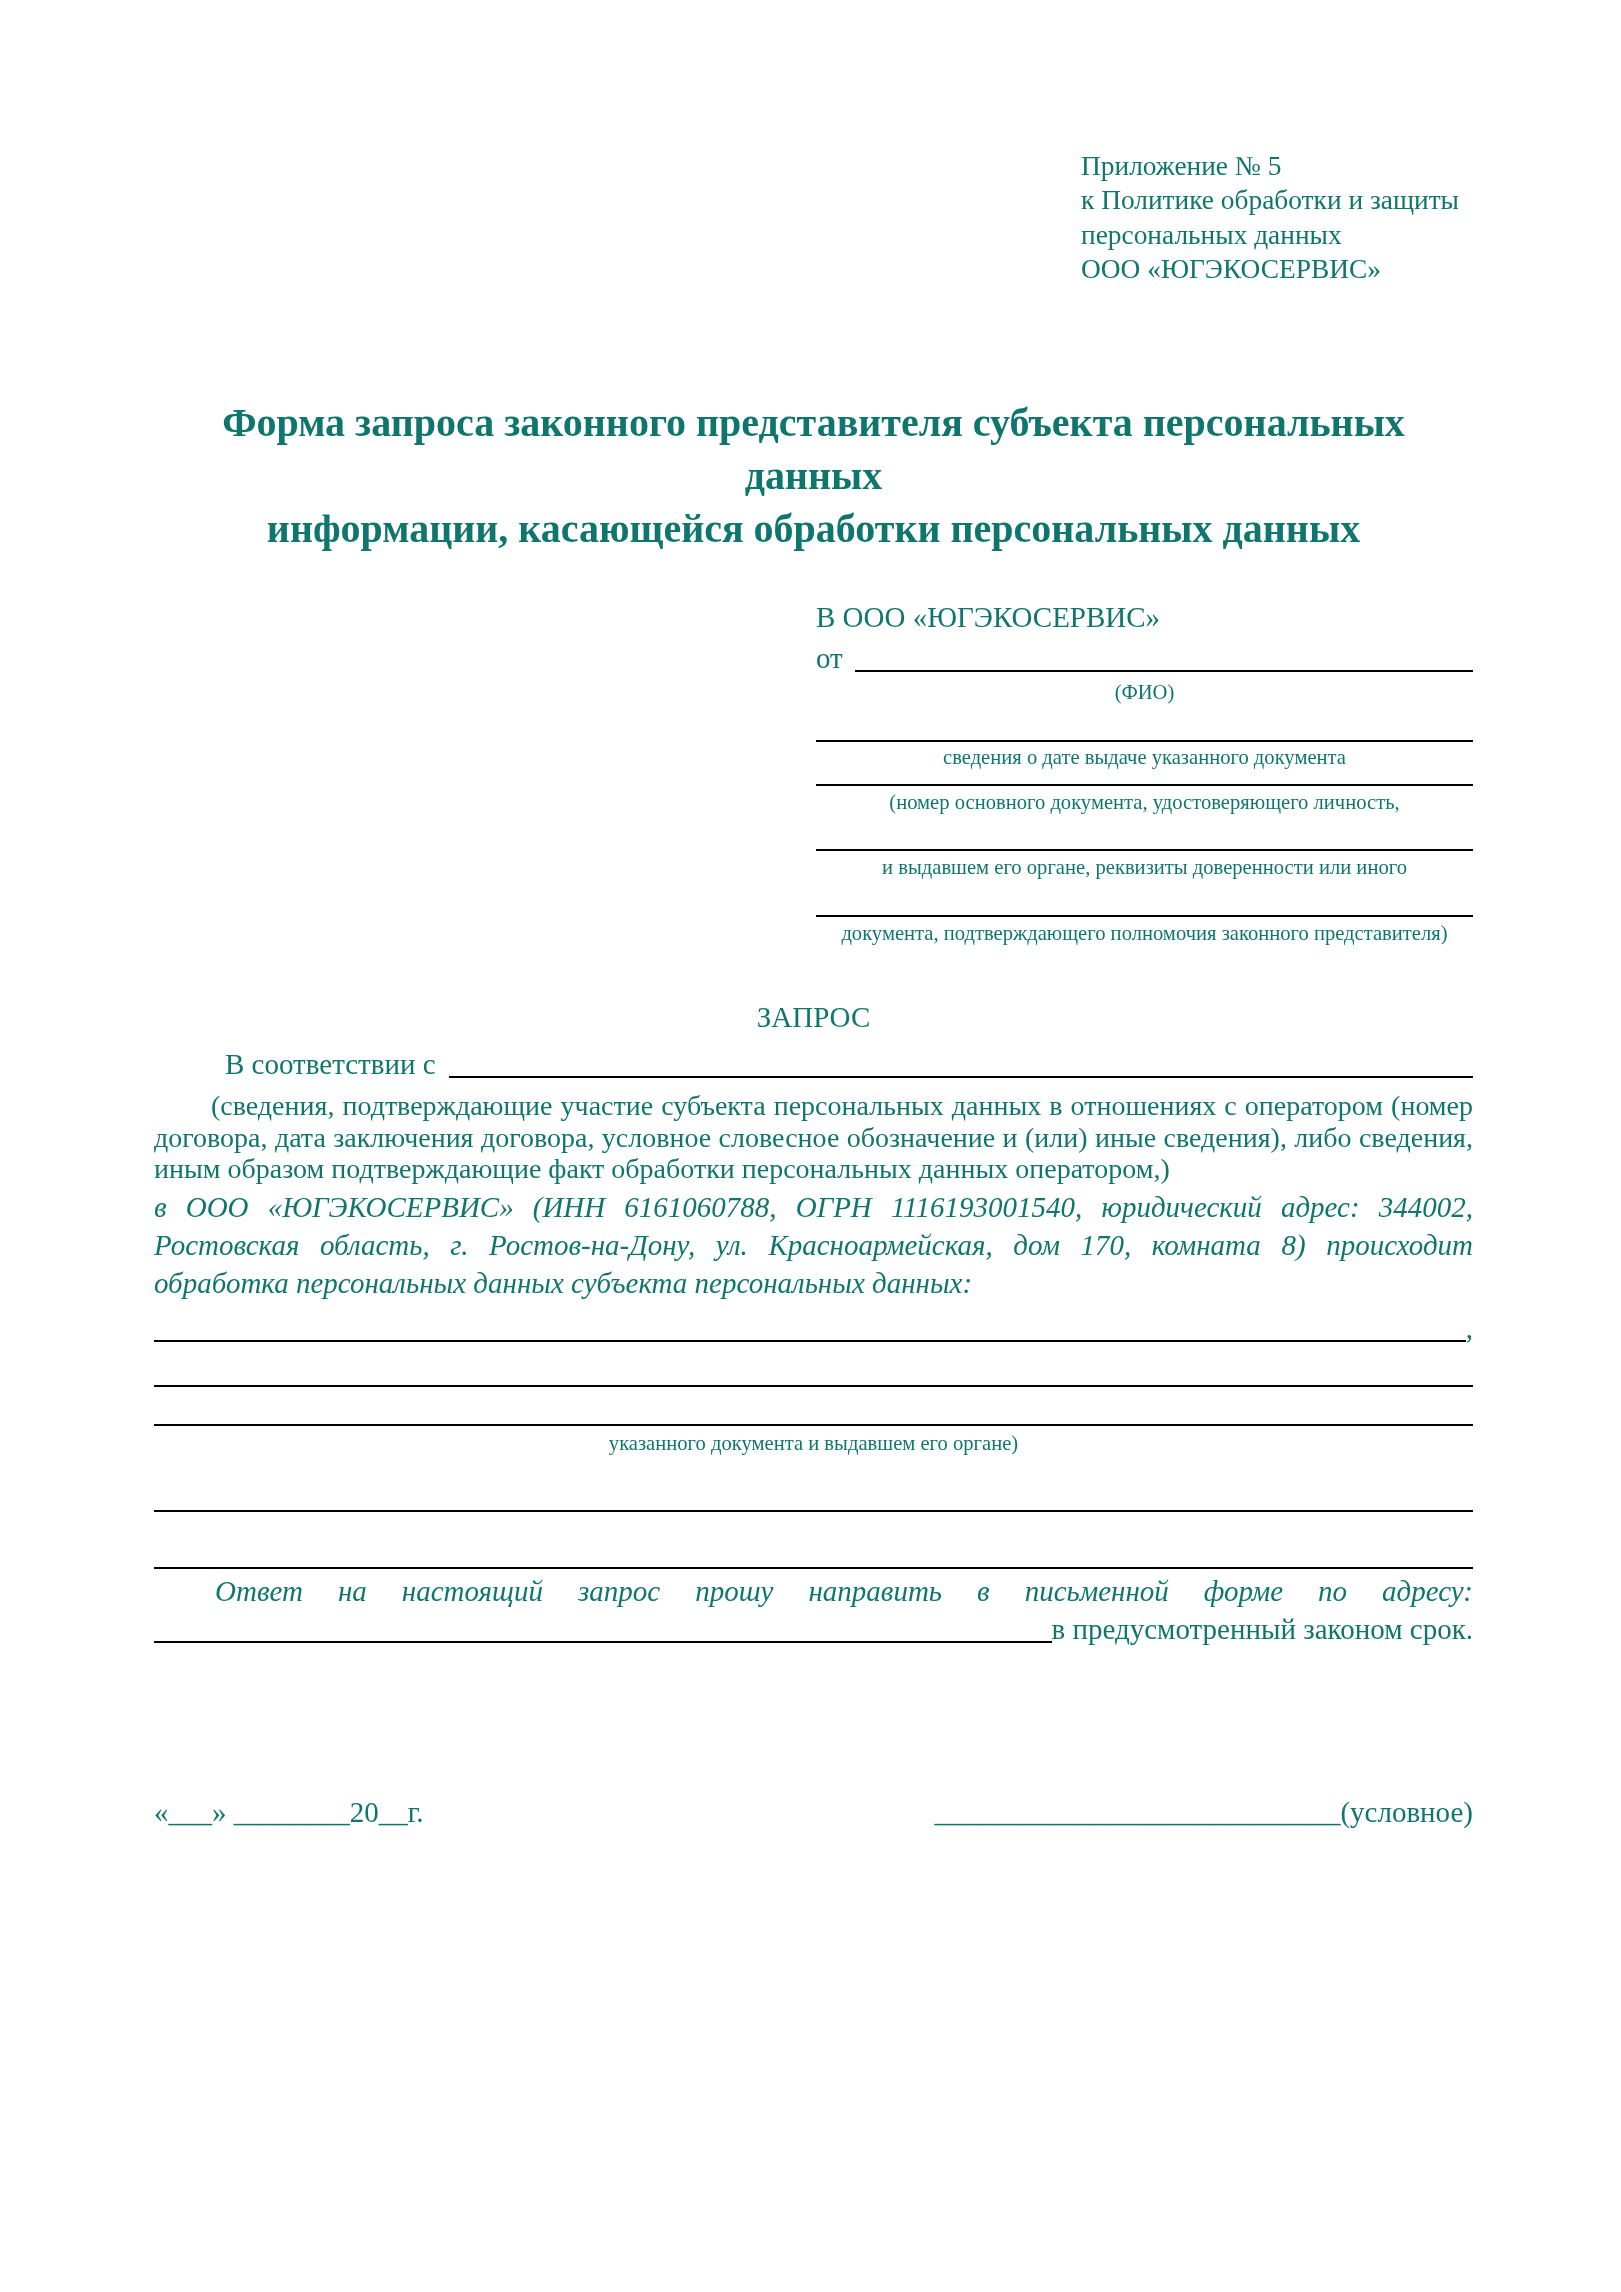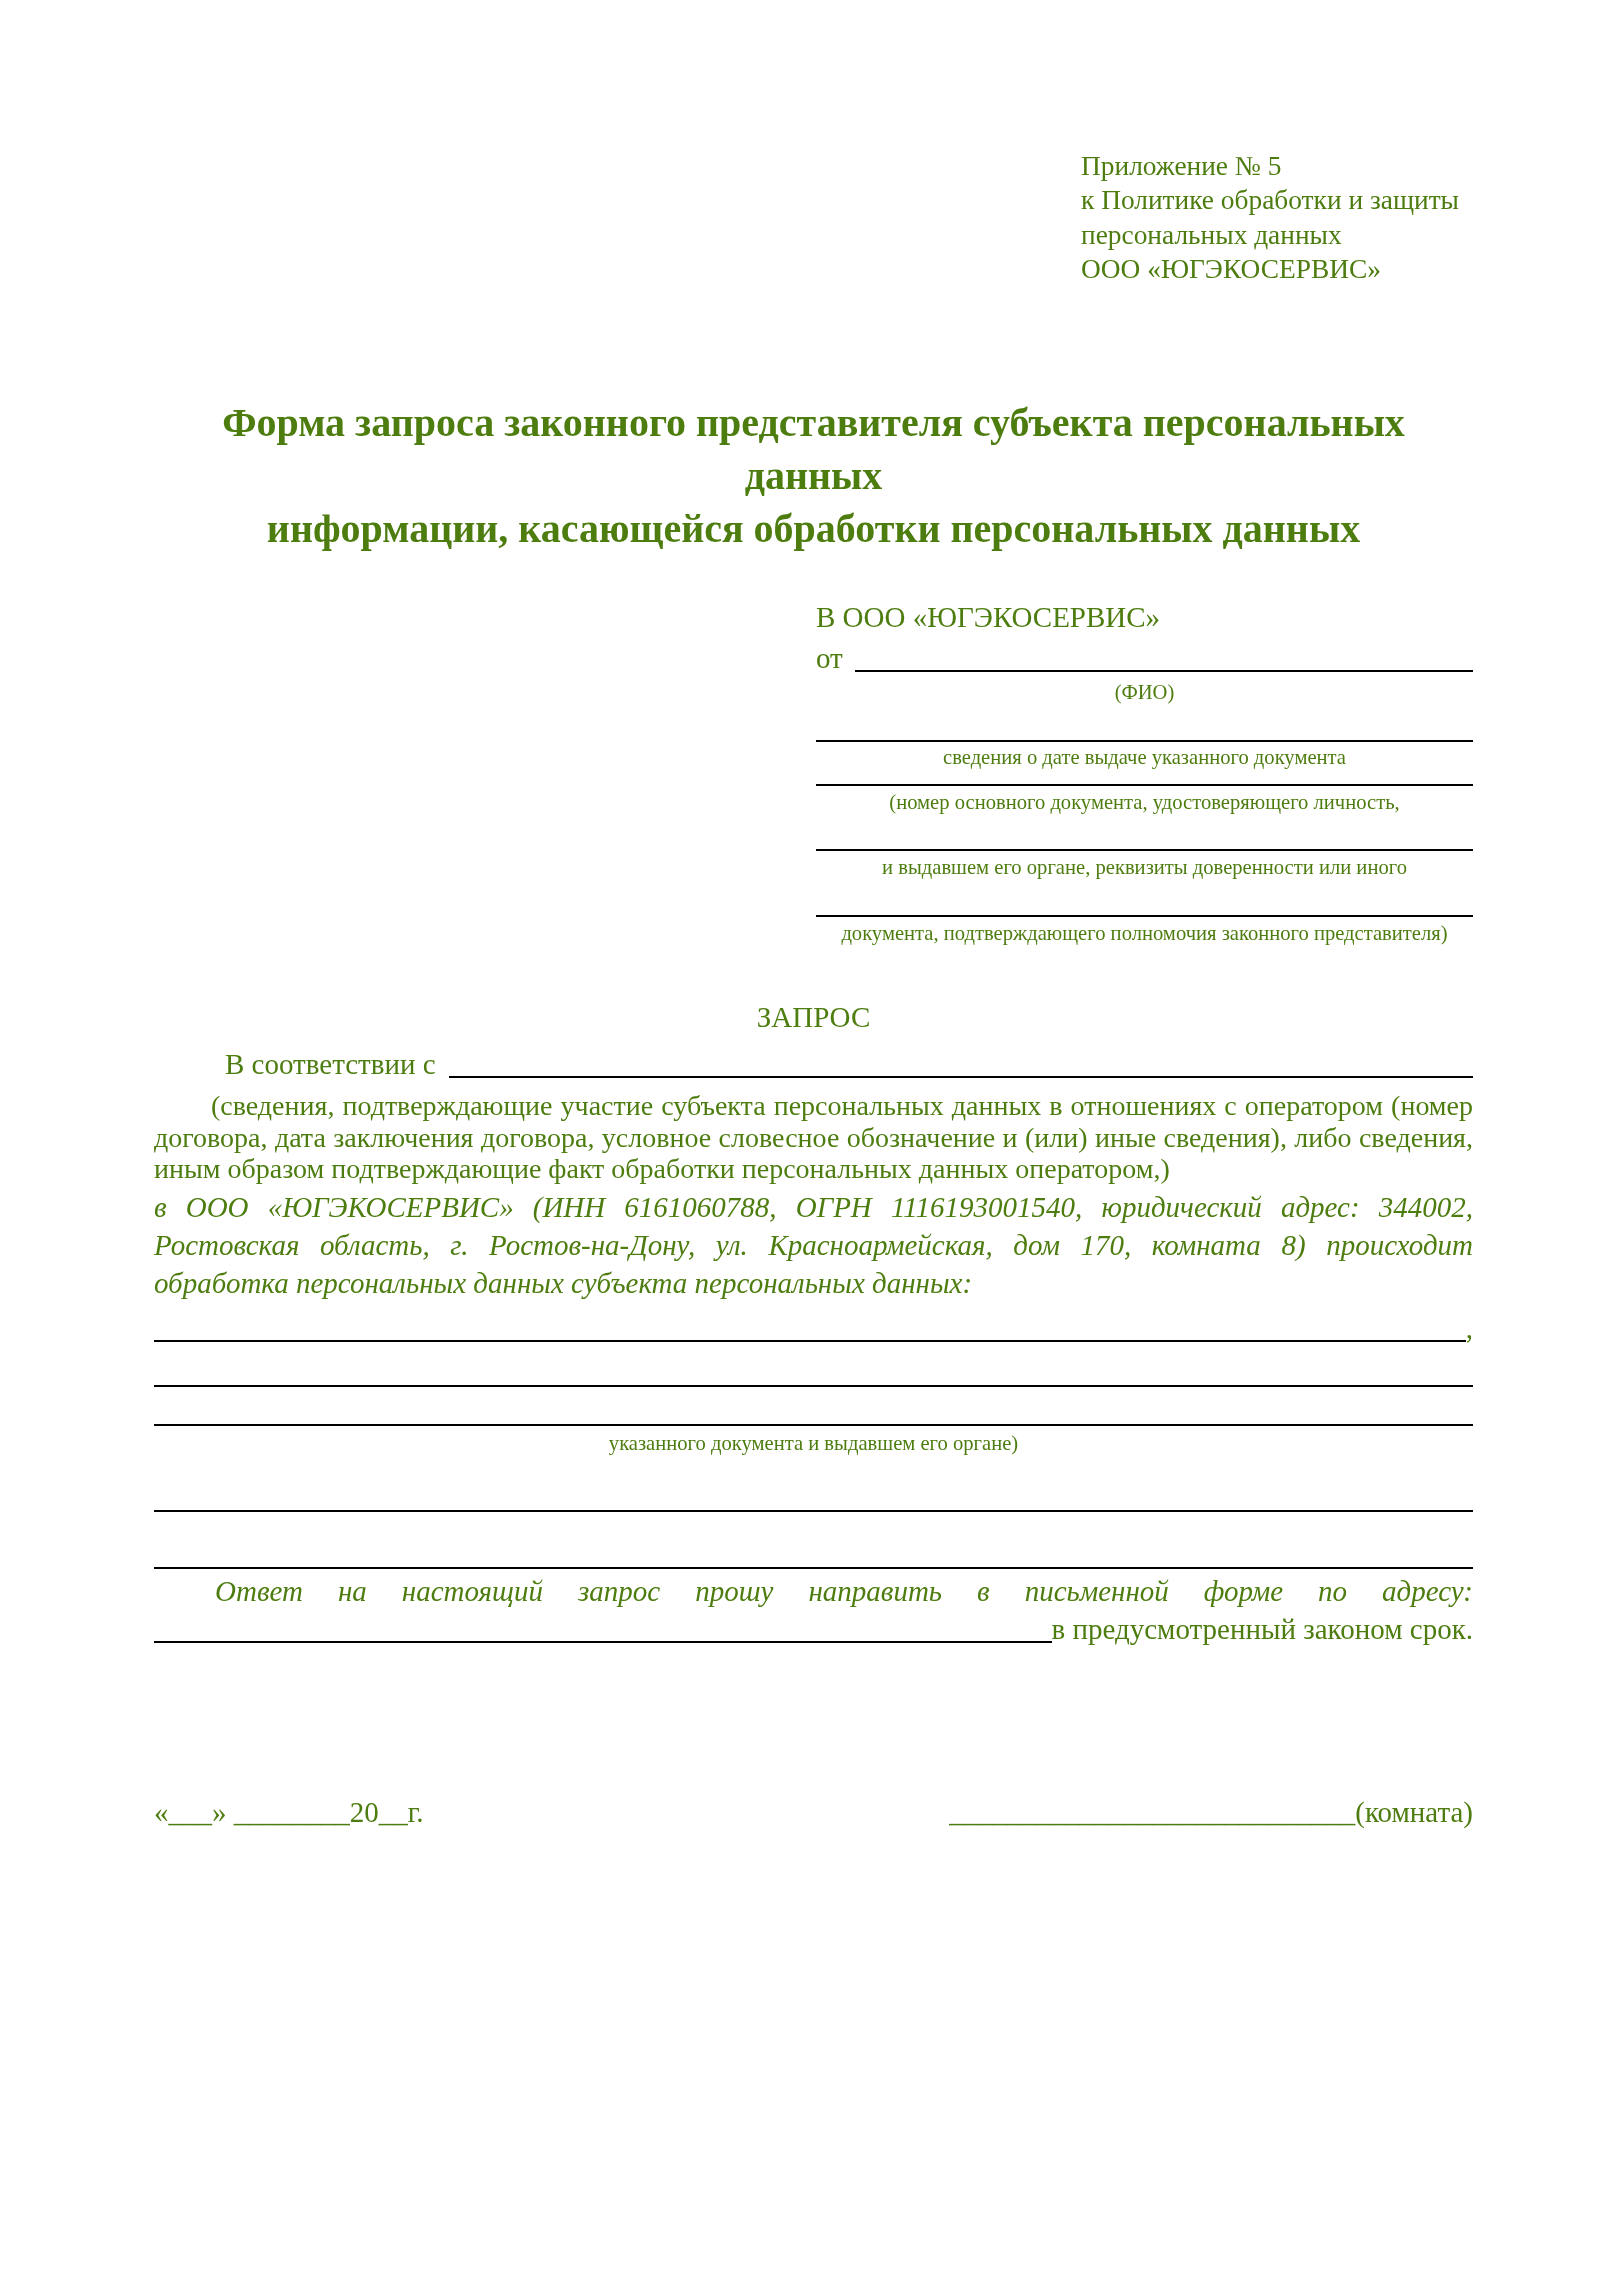--- a/index.html
+++ b/index.html
@@ -7,21 +7,21 @@
     position: relative;
     width: 1621px;
     height: 2293px;
     margin: 0 auto;
     background: #ffffff;
     box-sizing: border-box;
     padding: 149px 148px 0 154px;
     font-family: "Liberation Serif", "DejaVu Serif", serif;
     font-size: 29px;
     line-height: 1.3;
-    color: #4d7c0f;
+    color: #0f766e;
   }
 
   
   .appendix { margin-left: 927px; font-size: 27.4px; line-height: 1.25; }
 
   
   .title {
     margin: 110px 0 0 0;
     text-align: center;
     font-size: 40px;
@@ -164,18 +164,18 @@
   <div class="par reply-par">Ответ на настоящий запрос прошу направить в письменной форме по адресу:</div>
 
   <div class="reply-row">
     <span class="fill"></span>
     <span class="reply-suffix">в предусмотренный законом срок.</span>
   </div>
 
   <div class="footer-row">
     <div>«___» ________20__г.</div>
     <div class="sig">
-      <span>____________________________</span><span>(комната)</span>
+      <span>____________________________</span><span>(условное)</span>
     </div>
   </div>
 
 </div>
 
 
 </body></html>

